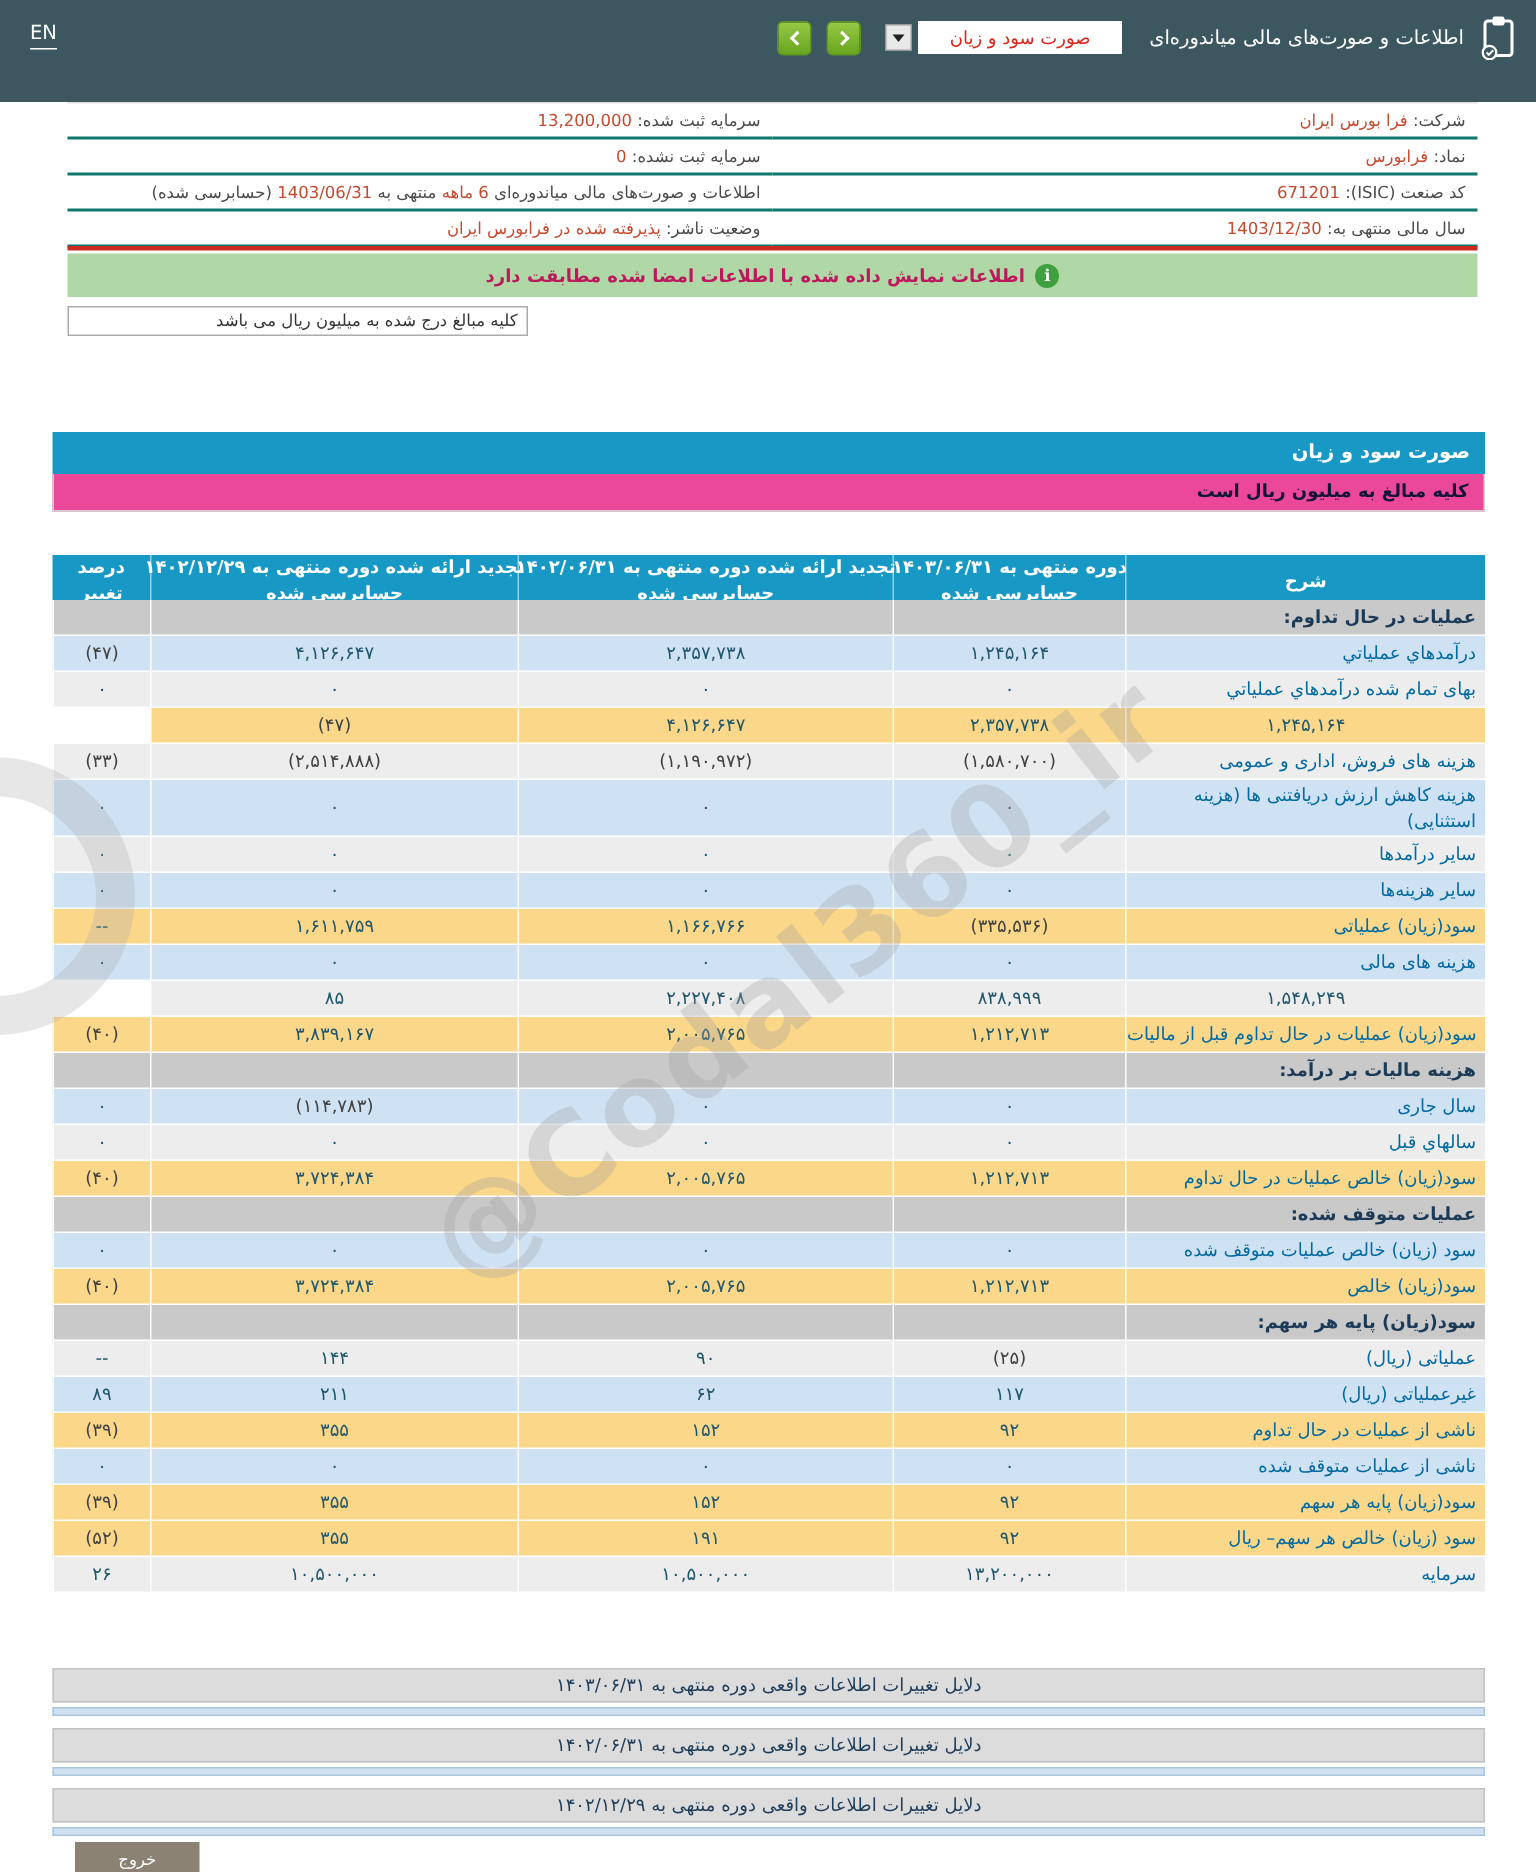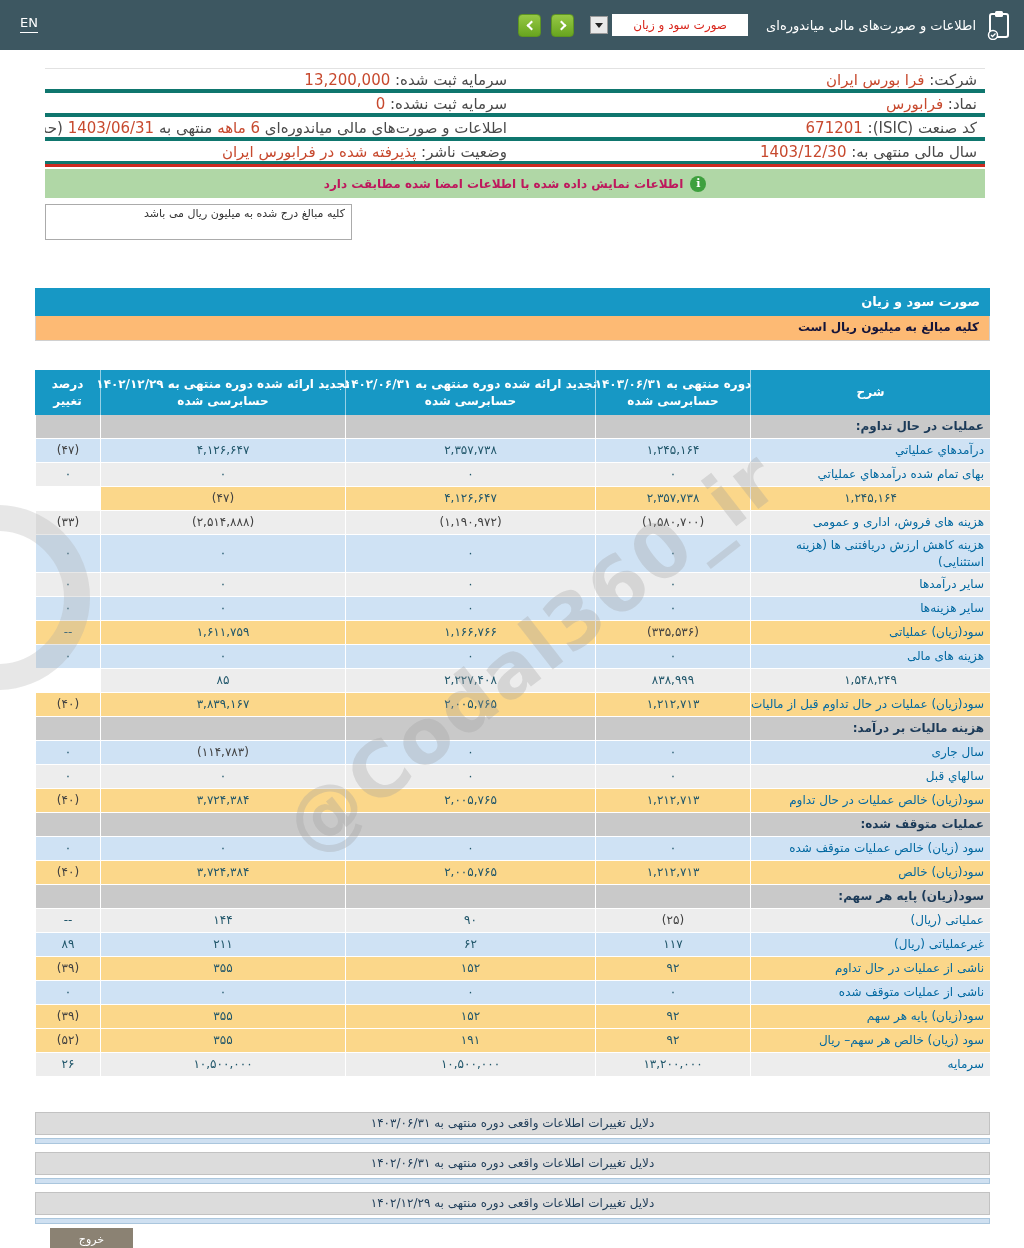--- a/index.html
+++ b/index.html
@@ -1,66 +1,66 @@
 <!DOCTYPE html>
 <html lang="fa"><head>
 <meta charset="utf-8">
 <style>
   * { margin:0; padding:0; box-sizing:border-box; }
   body { width:1024px; height:1248px; background:#fff; overflow:hidden;
          font-family:"DejaVu Sans","Liberation Sans",sans-serif; }
   .page { position:relative; width:1024px; height:1248px; background:#fff; direction:rtl; }
 
   
-  .topbar { position:absolute; top:0; left:0; width:1024px; height:50px; background:#3d5761; }
+  .topbar { position:absolute; top:0; left:0; width:1024px; height:68px; background:#3d5761; }
   .en-link { position:absolute; left:20px; top:15px; color:#fff; font-size:13px;
              text-decoration:none; border-bottom:1px solid #fff; padding-bottom:2px; direction:ltr; cursor:pointer; }
   .topbar-right { position:absolute; right:12px; top:0; height:50px; display:flex; align-items:center; gap:10px; direction:rtl; }
   .clip-icon { display:inline-flex; width:26px; height:30px; }
   .topbar-title { color:#fff; font-size:13px; white-space:nowrap; margin-left:8px; }
   .select-combo { width:136px; height:22px; background:#fff; display:flex; align-items:center; justify-content:center; }
   .select-value { color:#d9261c; font-size:12px; white-space:nowrap; }
   .select-arrow { width:18px; height:18px; background:#e9e9e9; border:1px solid #9a9a9a;
                   display:inline-flex; align-items:center; justify-content:center; cursor:pointer; margin-right:-6px; }
   .tri-down { width:0; height:0; border-left:4px solid transparent; border-right:4px solid transparent; border-top:5px solid #222; }
   .nav-btn { width:23px; height:23px; border:1px solid #5d9422; border-radius:4px; cursor:pointer;
              background:linear-gradient(#96c845,#68a51f); display:inline-flex; align-items:center; justify-content:center; }
   .nav-btn:first-of-type { margin-right:6px; }
   .chev { display:inline-block; width:7px; height:7px; border-top:2.5px solid #fff; border-left:2.5px solid #fff; }
   .chev-right { transform:rotate(135deg); margin-right:3px; }
   .chev-left  { transform:rotate(-45deg); margin-left:3px; }
 
   
   .company-info { position:absolute; top:68px; left:45px; width:940px; display:grid;
                   grid-template-columns:1fr 1fr; border-top:1px solid #e2e2e2; background:#fff; }
-  .info-cell { height:24px; line-height:23px; border-bottom:4px solid #0f766e; padding:0 8px;
-               font-size:15px; color:#4a4a4a; white-space:nowrap; overflow:hidden; }
+  .info-cell { height:24px; line-height:23px; border-bottom:2px solid #0f766e; padding:0 8px;
+               font-size:11px; color:#4a4a4a; white-space:nowrap; overflow:hidden; }
   .red-val { color:#c7492e; }
   .red-divider { position:absolute; top:164px; left:45px; width:940px; height:3px; background:#cc2a20; }
 
   
   .notice { position:absolute; top:169px; left:45px; width:940px; height:29px; background:#b0d7a6;
             display:flex; align-items:center; justify-content:center; gap:7px; }
   .notice-text { font-size:12px; color:#be185d; font-weight:600; }
   .info-icon { width:16px; height:16px; border-radius:50%; background:#3ea03e; color:#fff;
                font-size:11px; font-weight:bold; display:inline-flex; align-items:center; justify-content:center;
                font-family:"DejaVu Serif","Liberation Serif",serif; }
-  .units-box { position:absolute; top:204px; left:45px; width:307px; height:36px; background:#fff;
+  .units-box { position:absolute; top:204px; left:45px; width:307px; height:20px; background:#fff;
                border:1px solid #ababab; font-size:11px; color:#333; line-height:18px; padding:0 6px; text-align:right; }
 
   
   .stmt-title { position:absolute; top:288px; left:35px; width:955px; height:28px; background:#1798c5;
                 color:#fff; font-weight:bold; font-size:13px; line-height:28px; padding:0 10px; }
-  .stmt-units { position:absolute; top:316px; left:35px; width:955px; height:25px; background:#fdba74;
+  .stmt-units { position:absolute; top:316px; left:35px; width:955px; height:25px; background:#ec4899;
                 border:1px solid #d0d0d0; border-top:none; color:#15153a; font-weight:bold; font-size:12px;
                 line-height:23px; padding:0 10px; }
 
   
   .fin-table { position:absolute; top:370px; left:35px; width:955px; }
-  .thead { display:grid; grid-template-columns:240px 155px 250px 245px 65px; background:#1798c5; height:45px; }
+  .thead { display:grid; grid-template-columns:240px 155px 250px 245px 65px; background:#1798c5; height:30px; }
   .th { color:#fff; font-weight:bold; font-size:12px; display:flex; flex-direction:column;
         align-items:center; justify-content:center; border-left:1px solid rgba(255,255,255,.55); line-height:17px; }
   .th:last-child { border-left:none; }
   .th .l1 { white-space:nowrap; }
   .trow { display:grid; grid-template-columns:240px 155px 250px 245px 65px; }
   .trow > div { height:24px; line-height:23px; font-size:12px; border-left:1px solid #fff;
                 border-bottom:1px solid #fff; overflow:hidden; }
   .trow.tall > div { height:38px; }
   .trow.tall .c-desc { line-height:17px; padding-top:2px; white-space:normal; }
   .trow.tall .c-v, .trow.tall .c-chg { line-height:36px; }

